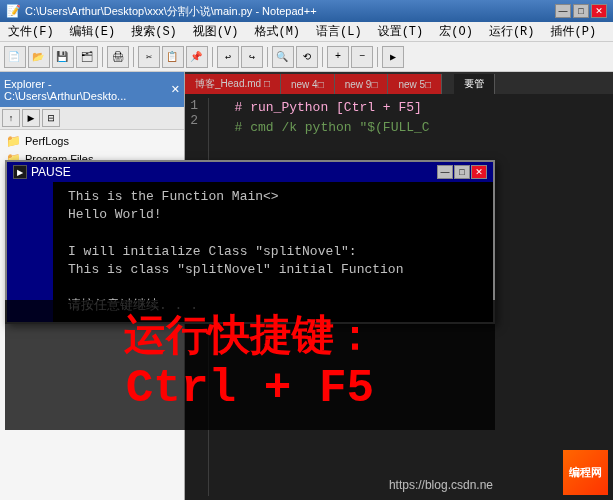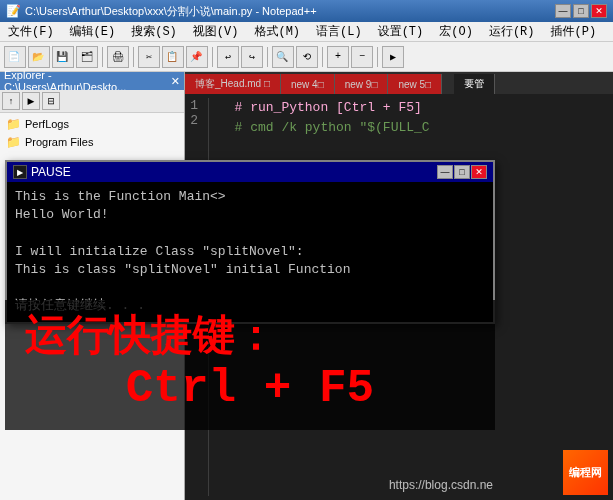--- a/index.html
+++ b/index.html
@@ -109,21 +109,21 @@
       font-size: 11px;
     }
     .explorer-header {
       background: #4a7fc1;
       color: white;
       padding: 2px 4px;
       font-size: 11px;
       display: flex;
       align-items: center;
       justify-content: space-between;
-      height: 18px;
+      height: 35px;
     }
     .explorer-toolbar {
       display: flex;
       gap: 2px;
       padding: 2px;
       background: #e8e8e8;
       border-bottom: 1px solid #ccc;
     }
     .explorer-tree {
       flex: 1;
@@ -251,43 +251,45 @@
       align-items: center;
       justify-content: center;
       cursor: pointer;
       color: #000;
     }
     .cmd-content {
       background: #000;
       color: #c0c0c0;
       font-family: 'Courier New', monospace;
       font-size: 13px;
-      padding: 6px 8px;
+      padding: 6px 15px;
       min-height: 140px;
       line-height: 1.4;
+      margin-left: 46px;
     }
     .cmd-line {
       margin: 0;
     }
 
     
     .overlay-container {
       position: absolute;
       top: 300px;
       left: 5px;
       width: 490px;
       background: rgba(0,0,0,0.75);
       z-index: 20;
       padding: 10px 20px;
     }
     .overlay-text-1 {
       color: #ff0000;
       font-family: 'SimHei', 'Microsoft YaHei', sans-serif;
       font-size: 42px;
       font-weight: bold;
+      text-align: center;
       line-height: 1.2;
     }
     .overlay-text-2 {
       color: #ff0000;
       font-family: 'Courier New', monospace;
       font-size: 46px;
       font-weight: bold;
       text-align: center;
       line-height: 1.3;
     }

